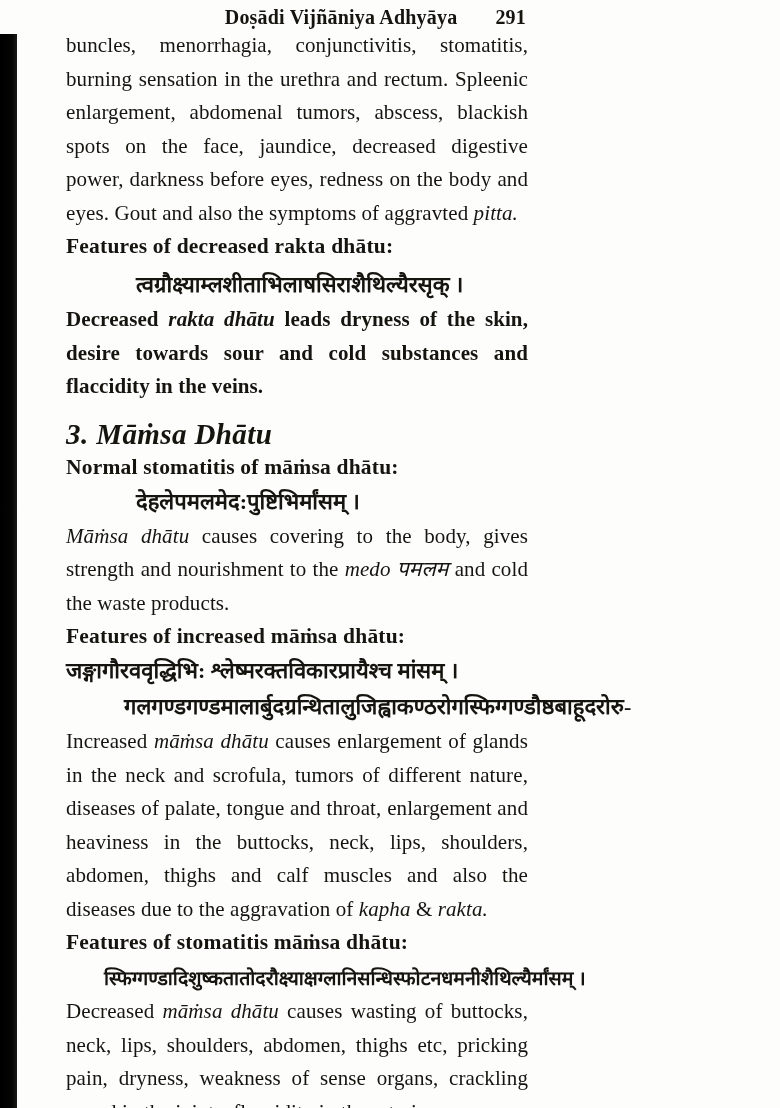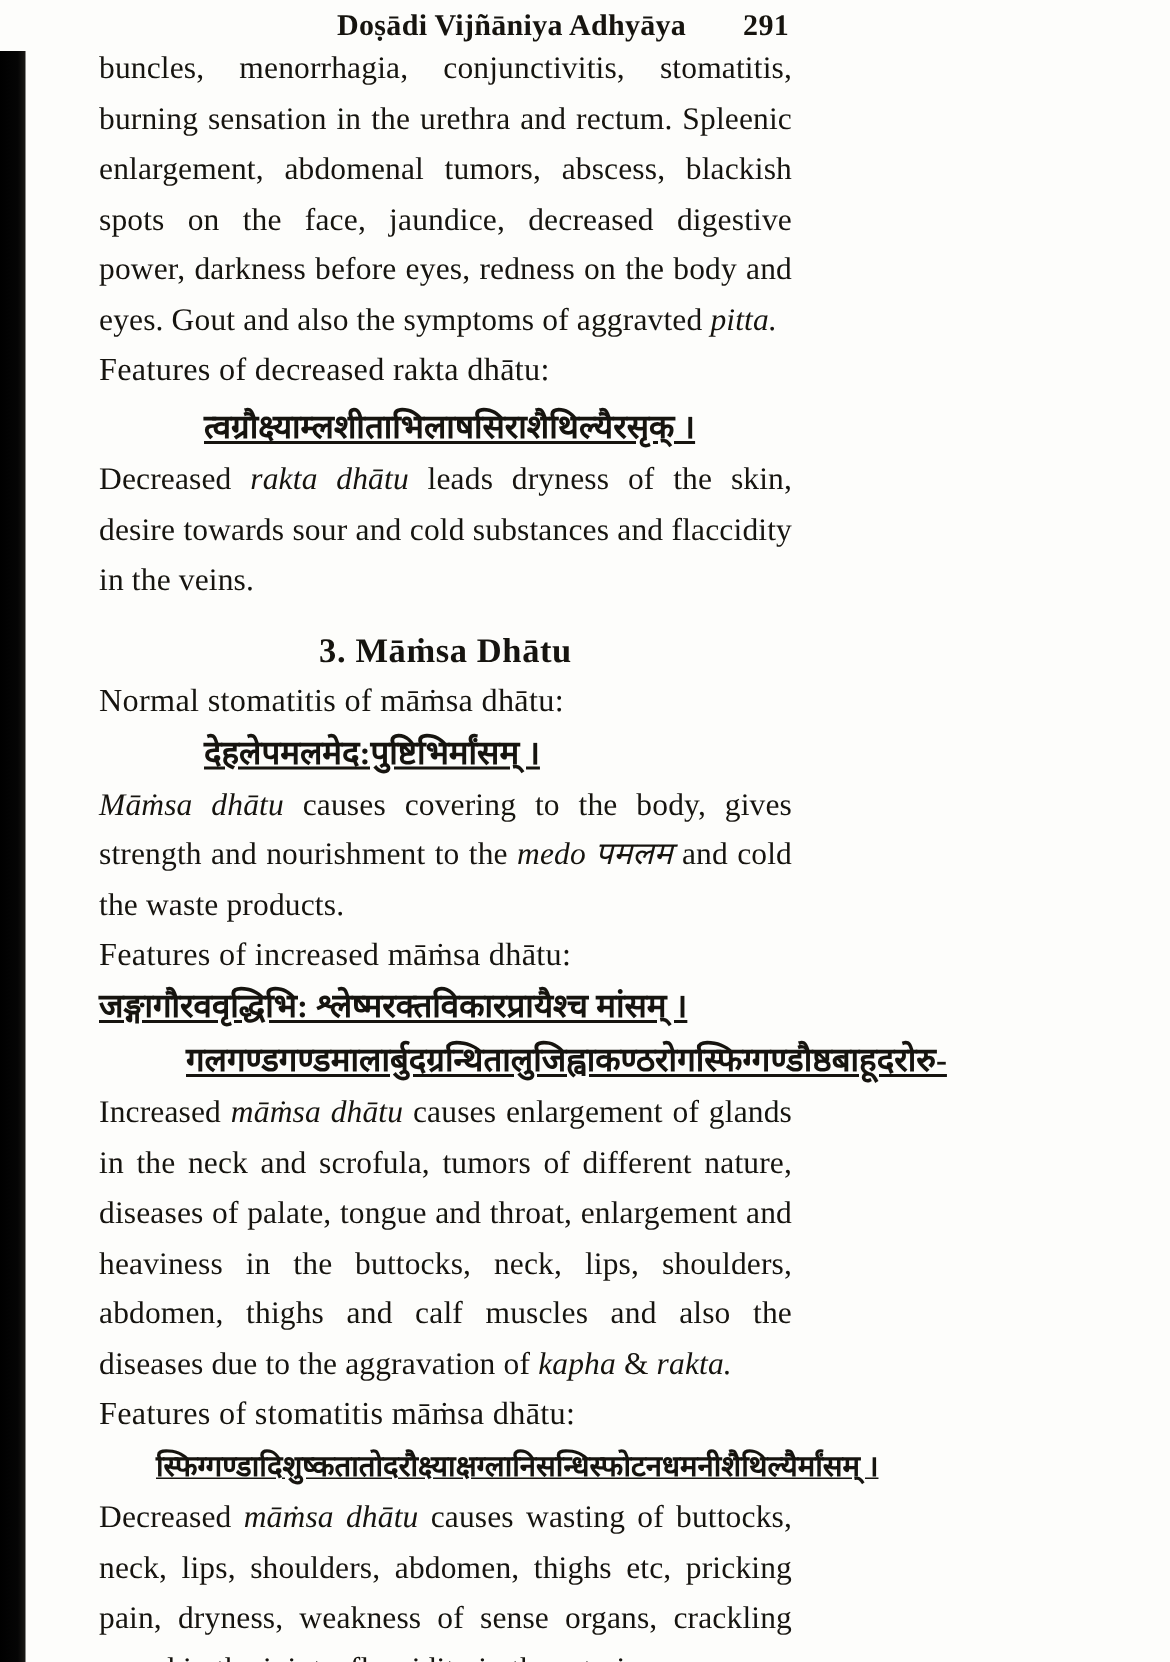--- a/index.html
+++ b/index.html
@@ -34,49 +34,48 @@
     padding-right: 2px;
   }
   p.body-par {
     margin: 0;
     font-size: 21px;
     line-height: 33.5px;
     text-align: justify;
     letter-spacing: 0.1px;
   }
   .par-intro      { margin-top: 16px; }
-  .par-std        { margin-top: 8px; }
+  .par-std        { margin-top: 8px; font-weight: bold; }
   .it { font-style: italic; margin-top: 20px; }
   h3.sec-head {
     margin: 0;
     font-size: 21.5px;
     line-height: 33px;
-    font-weight: normal;
+    font-weight: bold;
     letter-spacing: 0.2px;
   }
   .head-1 { margin-top: 13px; }
   .head-2 { margin-top: 17px; }
   .head-3 { margin-top: 15px; }
   .head-4 { margin-top: 8px; }
   h2.chapter-head {
     margin: 13px 0 0 0;
-    font-size: 23px;
+    font-size: 29px;
     line-height: 34px;
     font-weight: bold;
-    text-align: center;
     letter-spacing: 0.4px;
+    font-style: italic;
   }
   .shloka {
     margin: 0;
     font-size: 22px;
     line-height: 36px;
     font-weight: 600;
     font-family: "Liberation Serif", "DejaVu Sans", serif;
     white-space: nowrap;
-    text-decoration: underline;
   }
   .shloka.small { font-size: 19.5px; line-height: 32px; }
   .ind-70 { padding-left: 70px; }
   .ind-58 { padding-left: 58px; }
   .ind-38 { padding-left: 38px; text-align: right; }
   .mt-4 { margin-top: 4px; }
   .mt-6 { margin-top: 6px; }
 </style>
 </head>
 <body>

